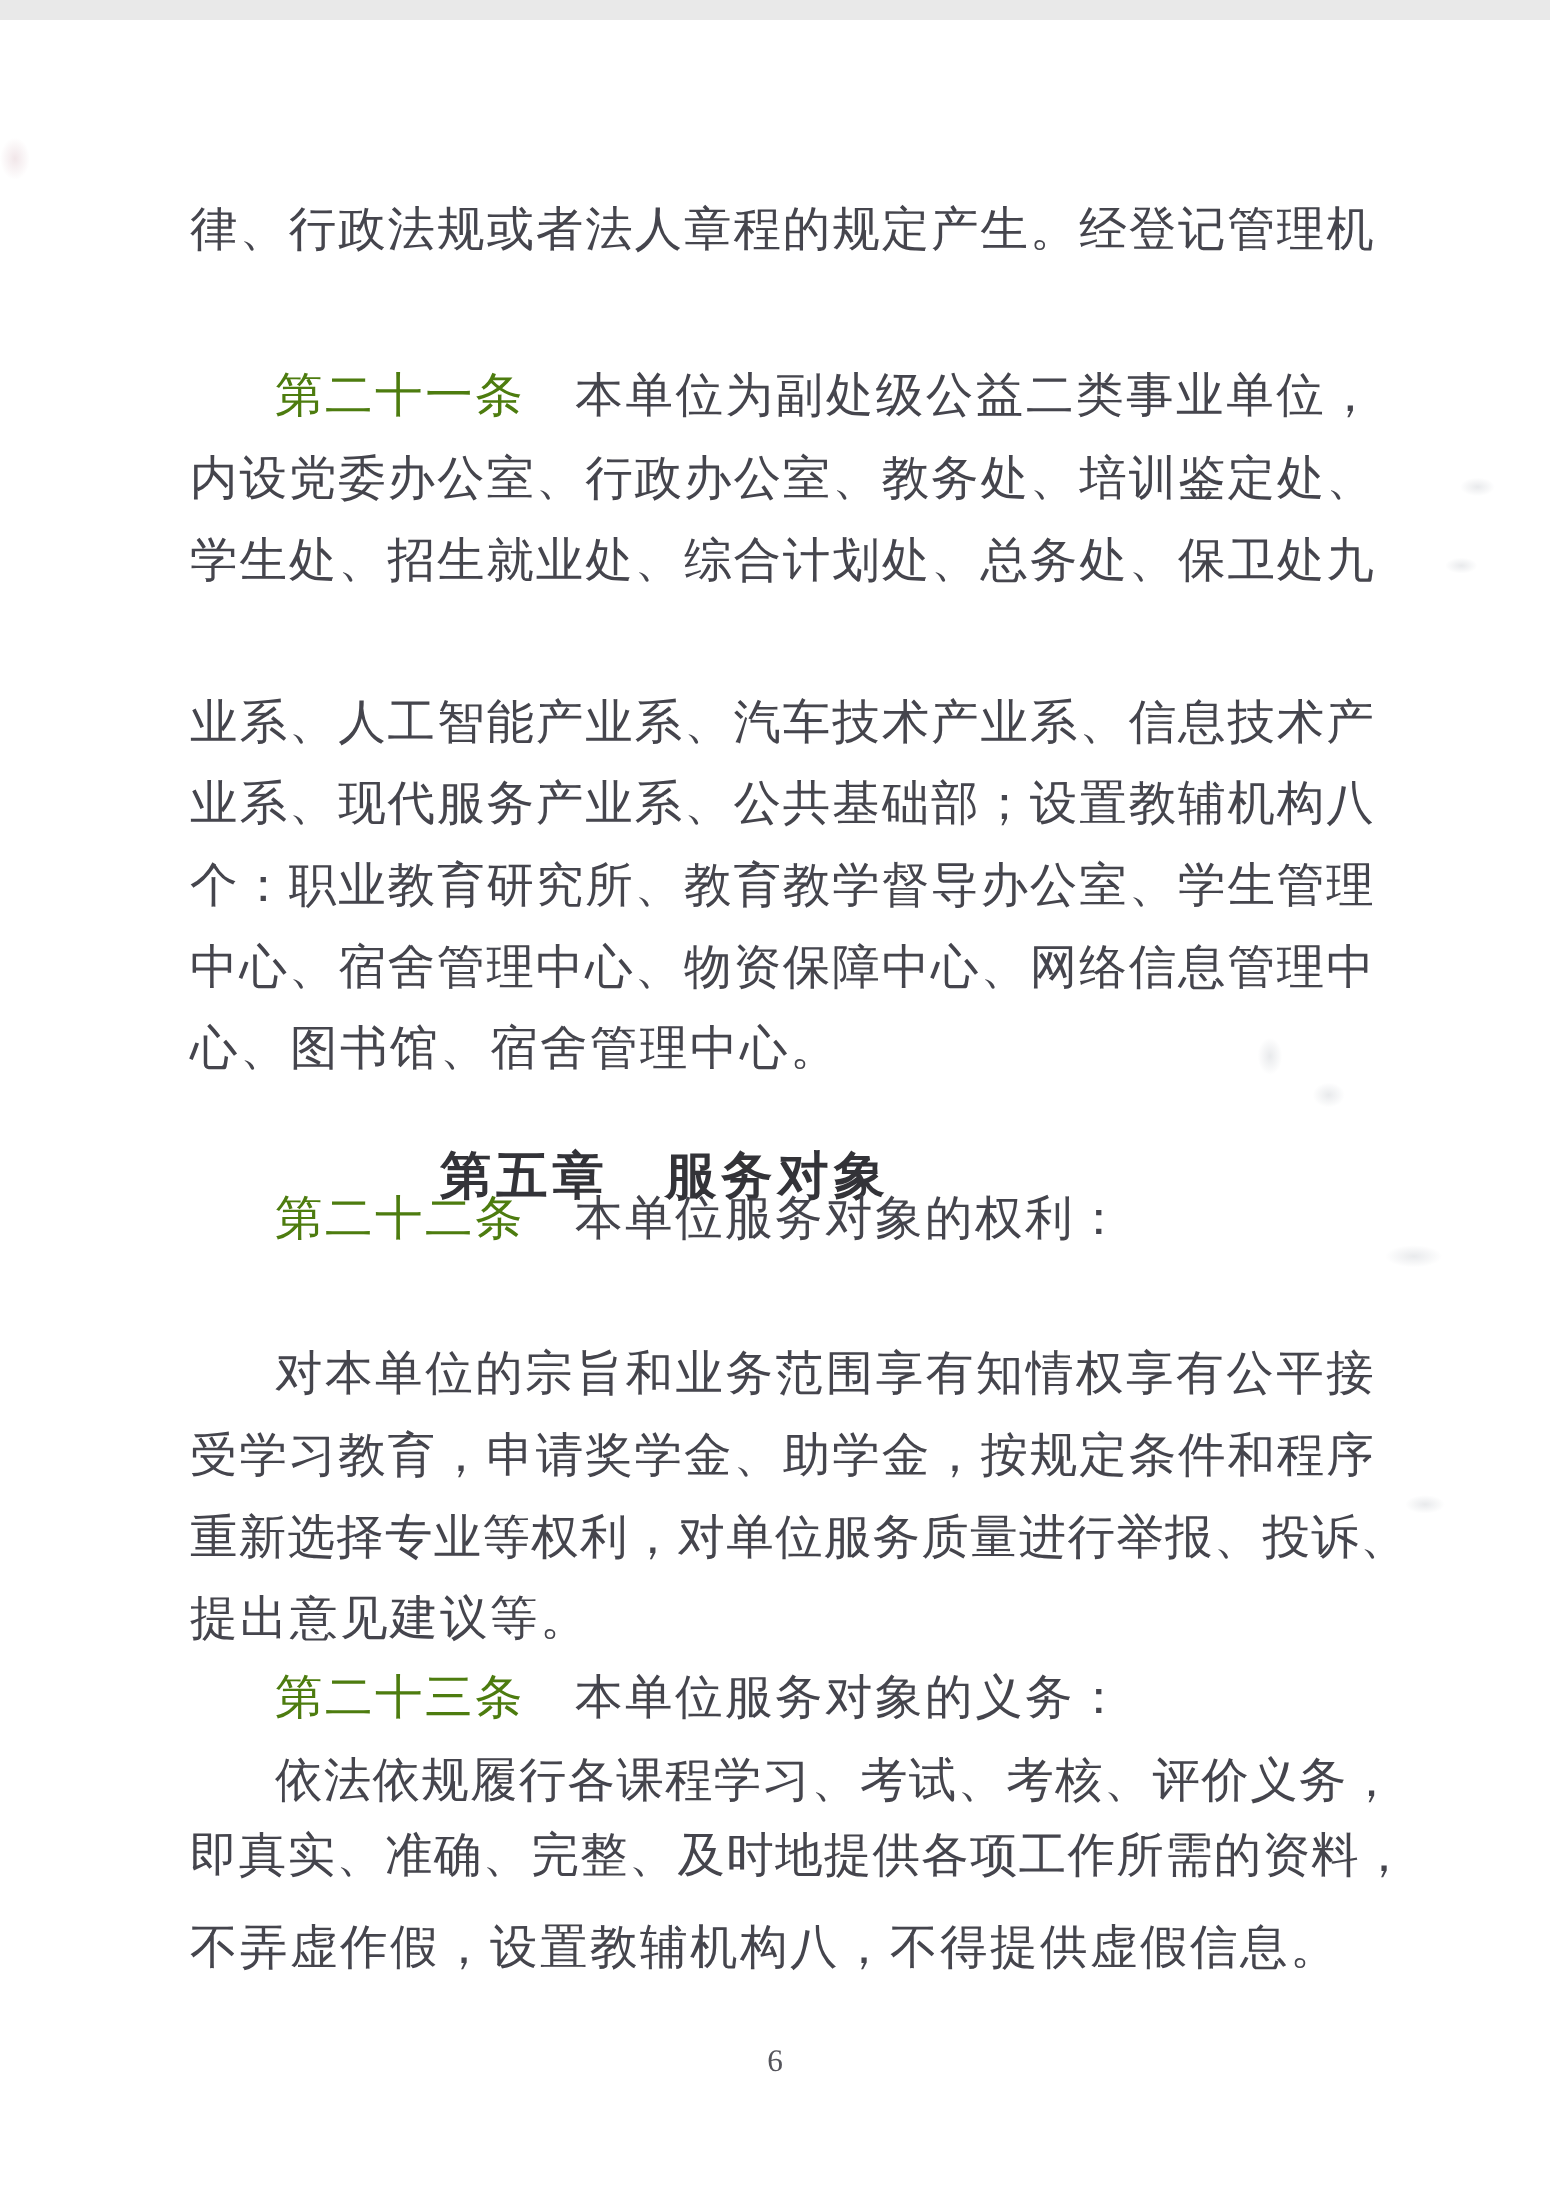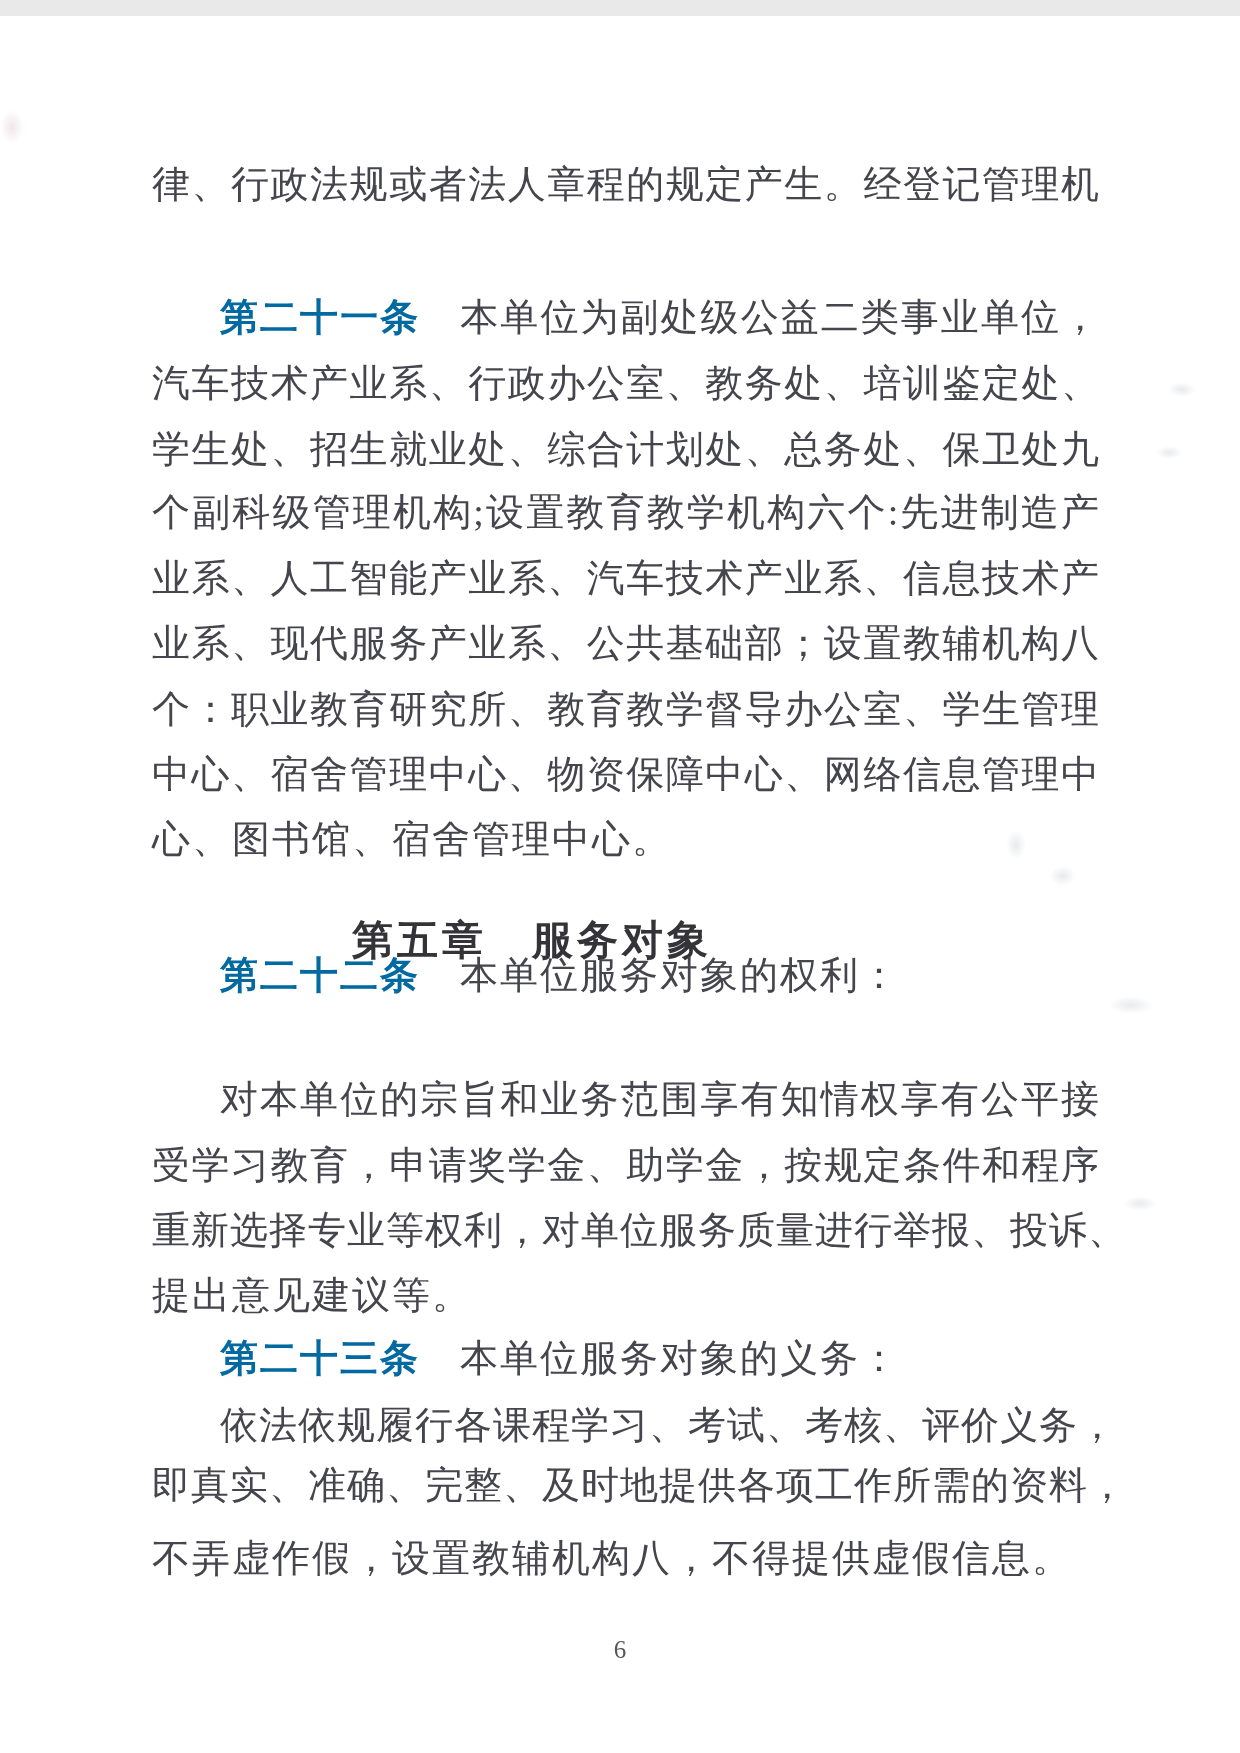--- a/index.html
+++ b/index.html
@@ -26,22 +26,22 @@
   .line.end{
     text-align:left;
     text-align-last:left;
     letter-spacing:2px;
   }
   .line.indent{
     left:220px;
     width:880px;
   }
   .line b{
-    font-weight:bold;
-    color:#0369a1;
+    font-weight:normal;
+    color:#4d7c0f;
   }
   .heading{
     position:absolute;
     left:0;top:897px;
     width:1064px;
     text-align:center;
     font-size:41px;
     font-weight:bold;
     letter-spacing:4px;
     color:#333338;
@@ -80,23 +80,22 @@
 </style>
 </head>
 <body>
 
 <div class="page">
 
   <div class="corner-smudge"></div>
 
   <div class="line" style="top:143px"><b></b><span>律、行政法规或者法人章程的规定产生。经登记管理机</span></div>
   <div class="line indent" style="top:276px"><b>第二十一条</b><span>　本单位为副处级公益二类事业单位，</span></div>
-  <div class="line" style="top:342px"><b></b><span>汽车技术产业系、行政办公室、教务处、培训鉴定处、</span></div>
+  <div class="line" style="top:342px"><b></b><span>内设党委办公室、行政办公室、教务处、培训鉴定处、</span></div>
   <div class="line" style="top:408px"><b></b><span>学生处、招生就业处、综合计划处、总务处、保卫处九</span></div>
-  <div class="line" style="top:471px"><b></b><span>个副科级管理机构;设置教育教学机构六个:先进制造产</span></div>
   <div class="line" style="top:537px"><b></b><span>业系、人工智能产业系、汽车技术产业系、信息技术产</span></div>
   <div class="line" style="top:602px"><b></b><span>业系、现代服务产业系、公共基础部；设置教辅机构八</span></div>
   <div class="line" style="top:668px"><b></b><span>个：职业教育研究所、教育教学督导办公室、学生管理</span></div>
   <div class="line" style="top:733px"><b></b><span>中心、宿舍管理中心、物资保障中心、网络信息管理中</span></div>
   <div class="line end" style="top:798px"><b></b><span>心、图书馆、宿舍管理中心。</span></div>
 
   <div class="heading">第五章　服务对象</div>
 
   <div class="line indent end" style="top:934px"><b>第二十二条</b><span>　本单位服务对象的权利：</span></div>
   <div class="line indent" style="top:1058px"><b></b><span>对本单位的宗旨和业务范围享有知情权享有公平接</span></div>

